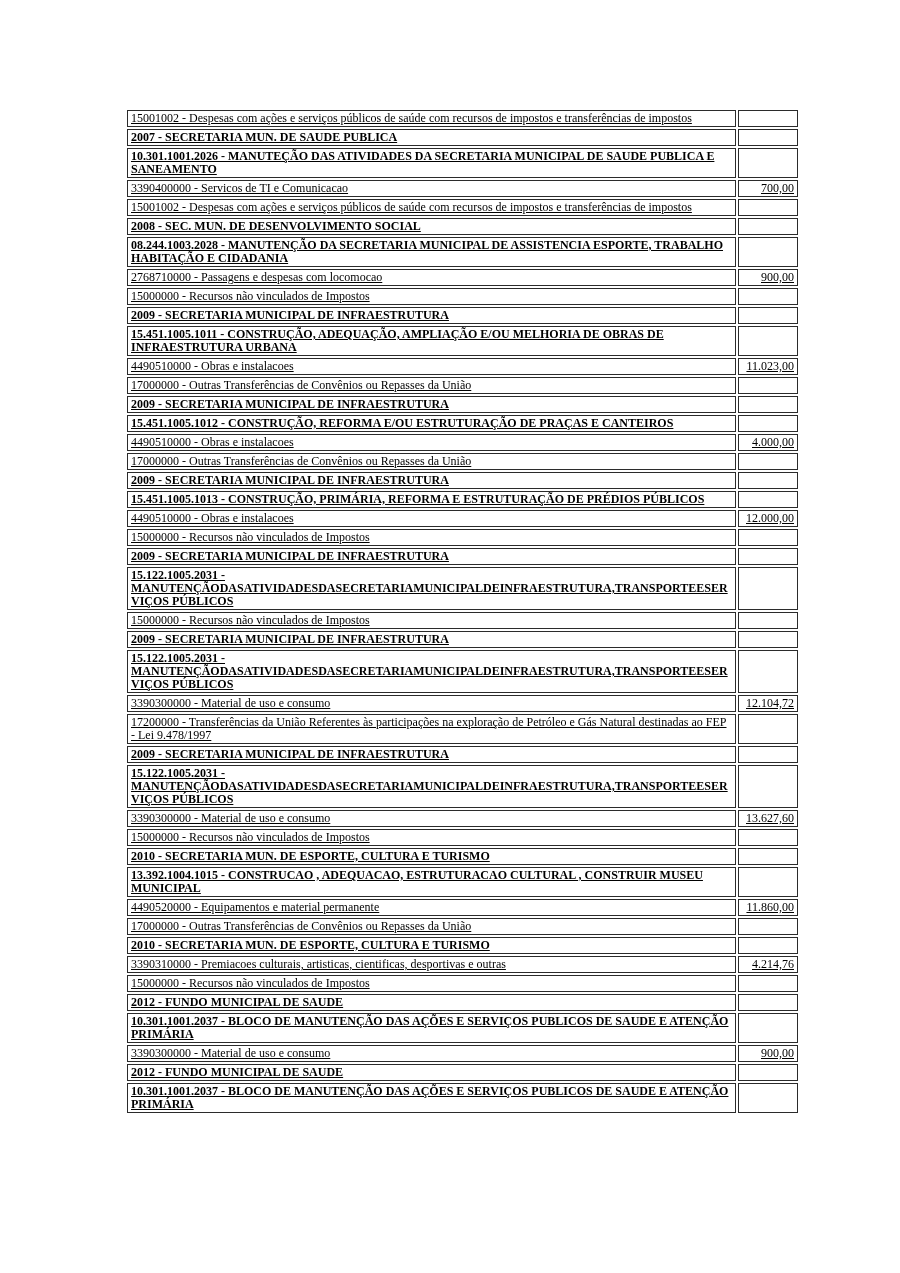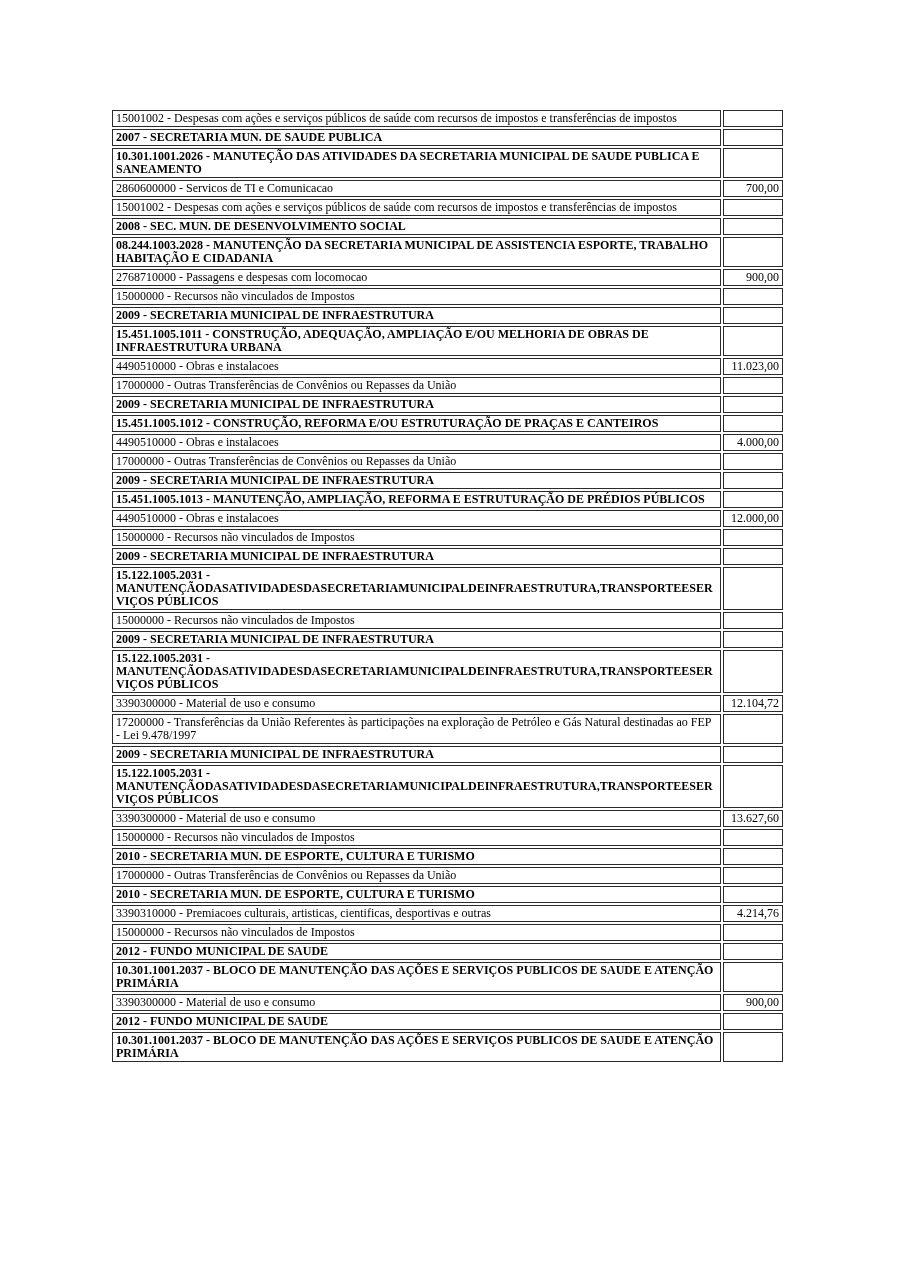--- a/index.html
+++ b/index.html
@@ -7,23 +7,24 @@
     padding: 0;
     background: #ffffff;
     width: 900px;
     height: 1273px;
     font-family: "Liberation Serif", "DejaVu Serif", serif;
     color: #000000;
     position: relative;
   }
   .report {
     position: absolute;
-    left: 110px;
+    left: 125px;
     top: 108px;
     width: 675px;
+    text-decoration: underline;
   }
   table.budget {
     width: 675px;
     table-layout: fixed;
     border-collapse: separate;
     border-spacing: 2px;
     empty-cells: show;
   }
   table.budget td {
     box-sizing: border-box;
@@ -55,21 +56,21 @@
         </tr>
         <tr class="hdr">
           <td class="desc">2007 - SECRETARIA MUN. DE SAUDE PUBLICA</td>
           <td class="val"></td>
         </tr>
         <tr class="hdr">
           <td class="desc">10.301.1001.2026 - MANUTEÇÃO DAS ATIVIDADES DA SECRETARIA MUNICIPAL DE SAUDE PUBLICA E SANEAMENTO</td>
           <td class="val"></td>
         </tr>
         <tr>
-          <td class="desc">2860600000 - Servicos de TI e Comunicacao</td>
+          <td class="desc">3390400000 - Servicos de TI e Comunicacao</td>
           <td class="val">700,00</td>
         </tr>
         <tr>
           <td class="desc">15001002 - Despesas com ações e serviços públicos de saúde com recursos de impostos e transferências de impostos</td>
           <td class="val"></td>
         </tr>
         <tr class="hdr">
           <td class="desc">2008 - SEC. MUN. DE DESENVOLVIMENTO SOCIAL</td>
           <td class="val"></td>
         </tr>
@@ -115,21 +116,21 @@
         </tr>
         <tr>
           <td class="desc">17000000 - Outras Transferências de Convênios ou Repasses da União</td>
           <td class="val"></td>
         </tr>
         <tr class="hdr">
           <td class="desc">2009 - SECRETARIA MUNICIPAL DE INFRAESTRUTURA</td>
           <td class="val"></td>
         </tr>
         <tr class="hdr">
-          <td class="desc">15.451.1005.1013 - MANUTENÇÃO, AMPLIAÇÃO, REFORMA E ESTRUTURAÇÃO DE PRÉDIOS PÚBLICOS</td>
+          <td class="desc">15.451.1005.1013 - CONSTRUÇÃO, PRIMÁRIA, REFORMA E ESTRUTURAÇÃO DE PRÉDIOS PÚBLICOS</td>
           <td class="val"></td>
         </tr>
         <tr>
           <td class="desc">4490510000 - Obras e instalacoes</td>
           <td class="val">12.000,00</td>
         </tr>
         <tr>
           <td class="desc">15000000 - Recursos não vinculados de Impostos</td>
           <td class="val"></td>
         </tr>
@@ -173,20 +174,28 @@
           <td class="desc">3390300000 - Material de uso e consumo</td>
           <td class="val">13.627,60</td>
         </tr>
         <tr>
           <td class="desc">15000000 - Recursos não vinculados de Impostos</td>
           <td class="val"></td>
         </tr>
         <tr class="hdr">
           <td class="desc">2010 - SECRETARIA MUN. DE ESPORTE, CULTURA E TURISMO</td>
           <td class="val"></td>
+        </tr>
+        <tr class="hdr">
+          <td class="desc">13.392.1004.1015 - CONSTRUCAO , ADEQUACAO, ESTRUTURACAO CULTURAL , CONSTRUIR MUSEU MUNICIPAL</td>
+          <td class="val"></td>
+        </tr>
+        <tr>
+          <td class="desc">4490520000 - Equipamentos e material permanente</td>
+          <td class="val">11.860,00</td>
         </tr>
         <tr>
           <td class="desc">17000000 - Outras Transferências de Convênios ou Repasses da União</td>
           <td class="val"></td>
         </tr>
         <tr class="hdr">
           <td class="desc">2010 - SECRETARIA MUN. DE ESPORTE, CULTURA E TURISMO</td>
           <td class="val"></td>
         </tr>
         <tr>

